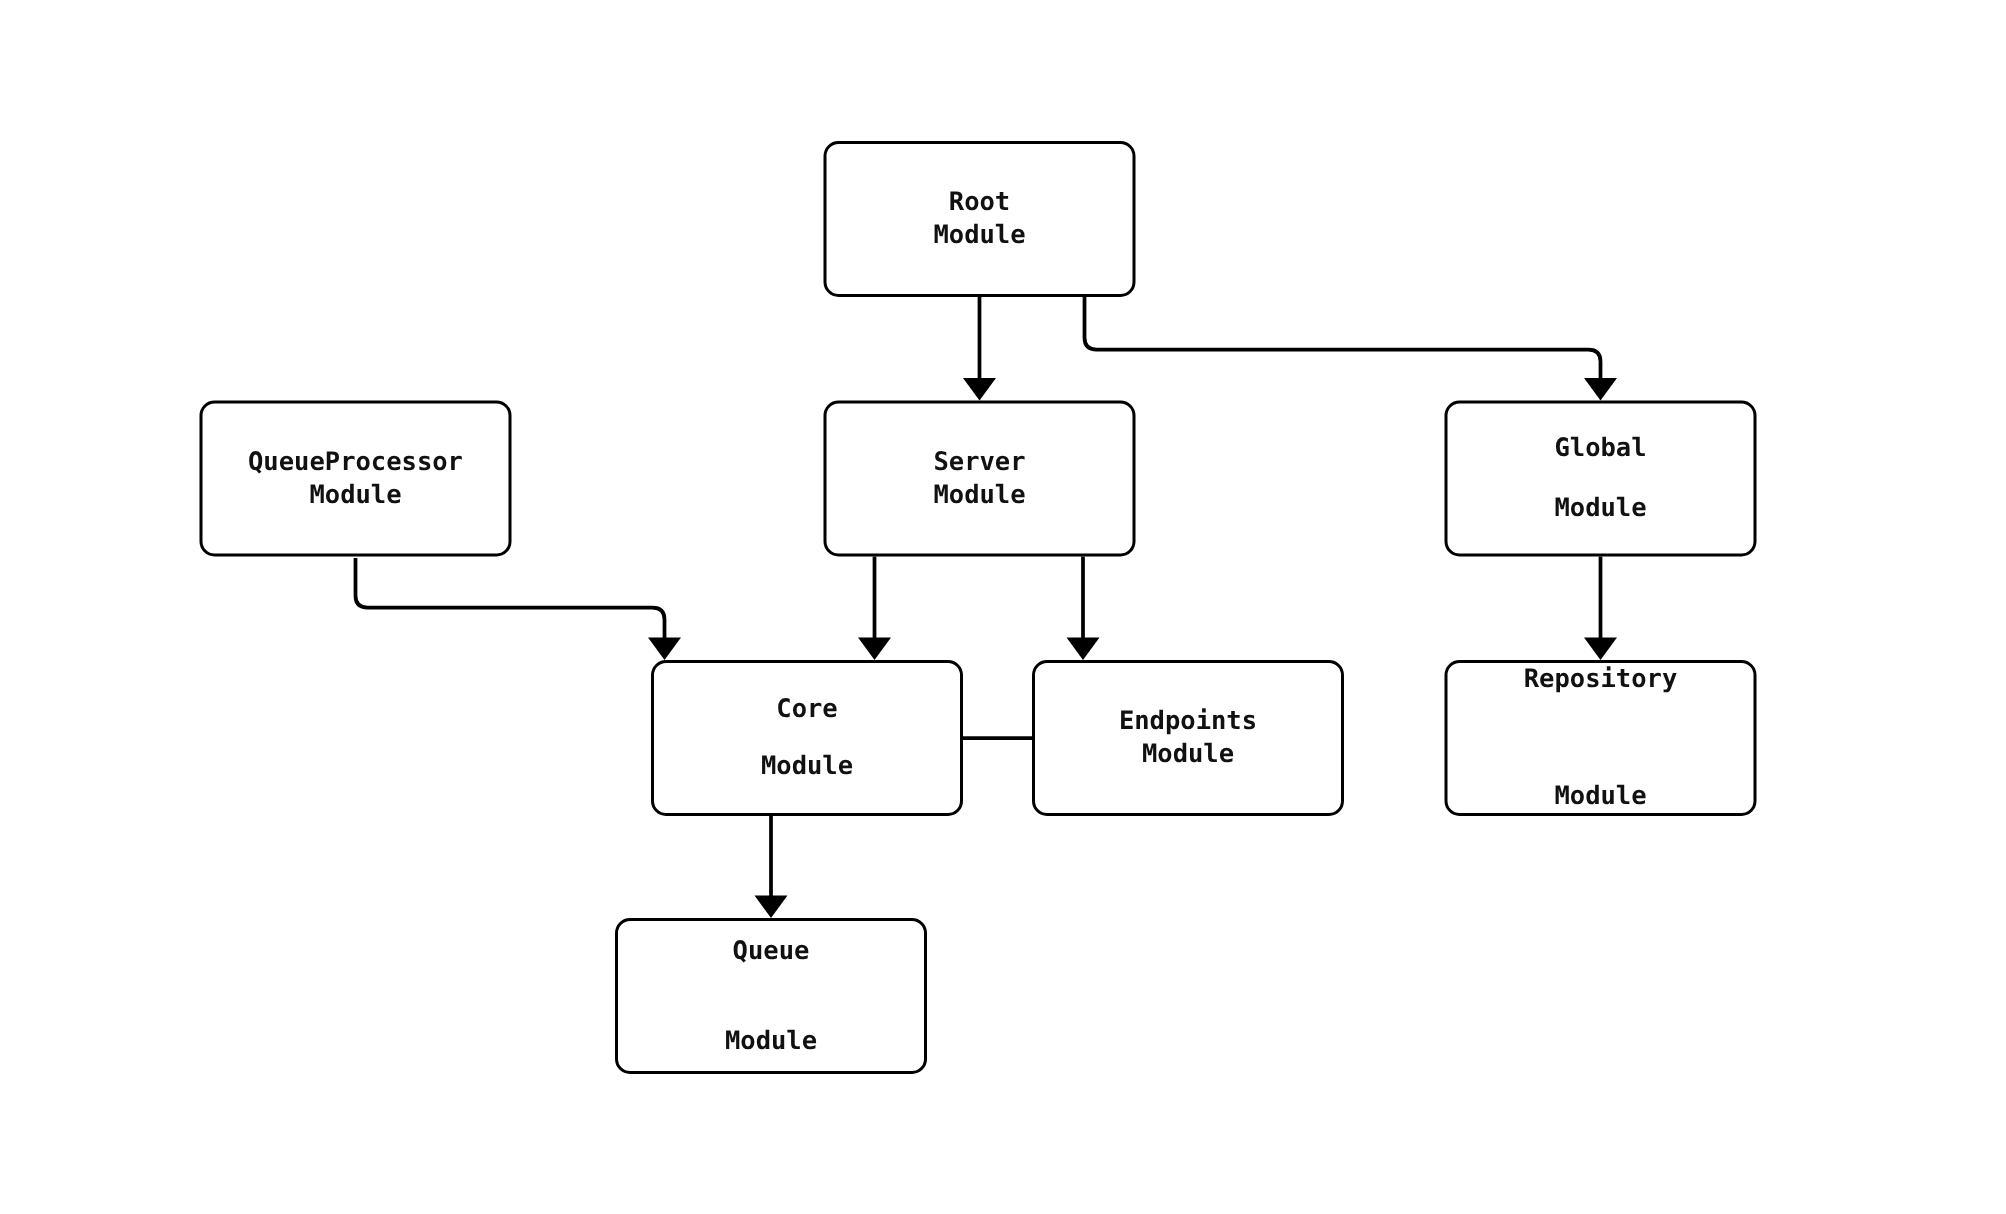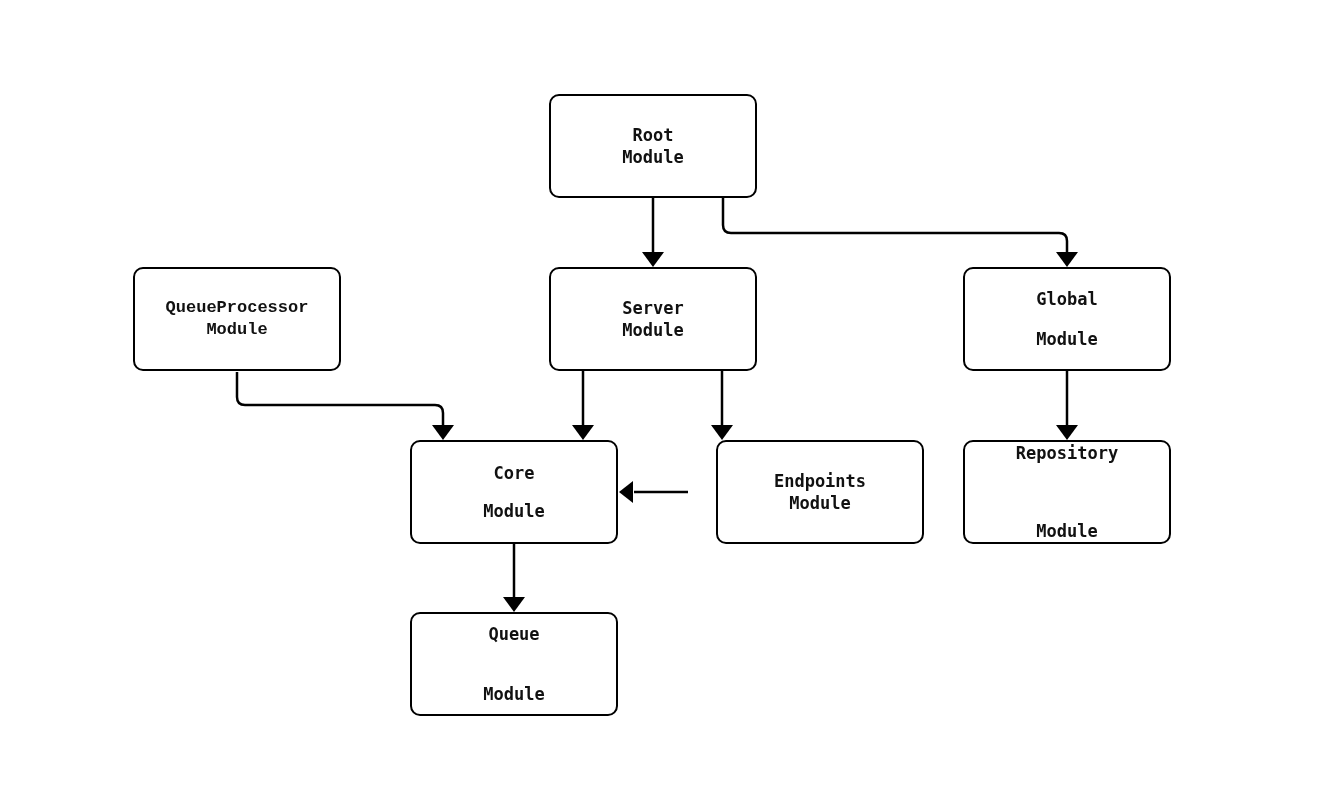--- a/index.html
+++ b/index.html
@@ -45,25 +45,25 @@
     justify-content: center;
     text-align: center;
     color: #111111;
     font-size: 17px;
     font-weight: bold;
     line-height: 22px;
   }
   .node span { display: block; white-space: nowrap; }
 
   .node-root          { left: 549px;  top: 94px;  }
-  .node-queueprocessor{ left: 133px;  top: 267px; font-family: Liberation Mono, monospace; }
+  .node-queueprocessor{ left: 133px;  top: 267px; }
   .node-server        { left: 549px;  top: 267px; }
   .node-global        { left: 963px;  top: 267px; gap: 18px; }
-  .node-core          { left: 410px;  top: 440px; gap: 16px; }
-  .node-endpoints     { left: 716px;  top: 440px; }
+  .node-core          { left: 434px;  top: 440px; gap: 16px; }
+  .node-endpoints     { left: 688px;  top: 440px; }
   .node-repository    { left: 963px;  top: 440px; justify-content: space-between; }
   .node-queue         { left: 410px;  top: 612px; gap: 38px; }
 </style>
 </head>
 <body>
 
 <div class="canvas">
 
   <svg class="edges-layer" width="1337" height="809" viewBox="0 0 1337 809" xmlns="http://www.w3.org/2000/svg">
 

